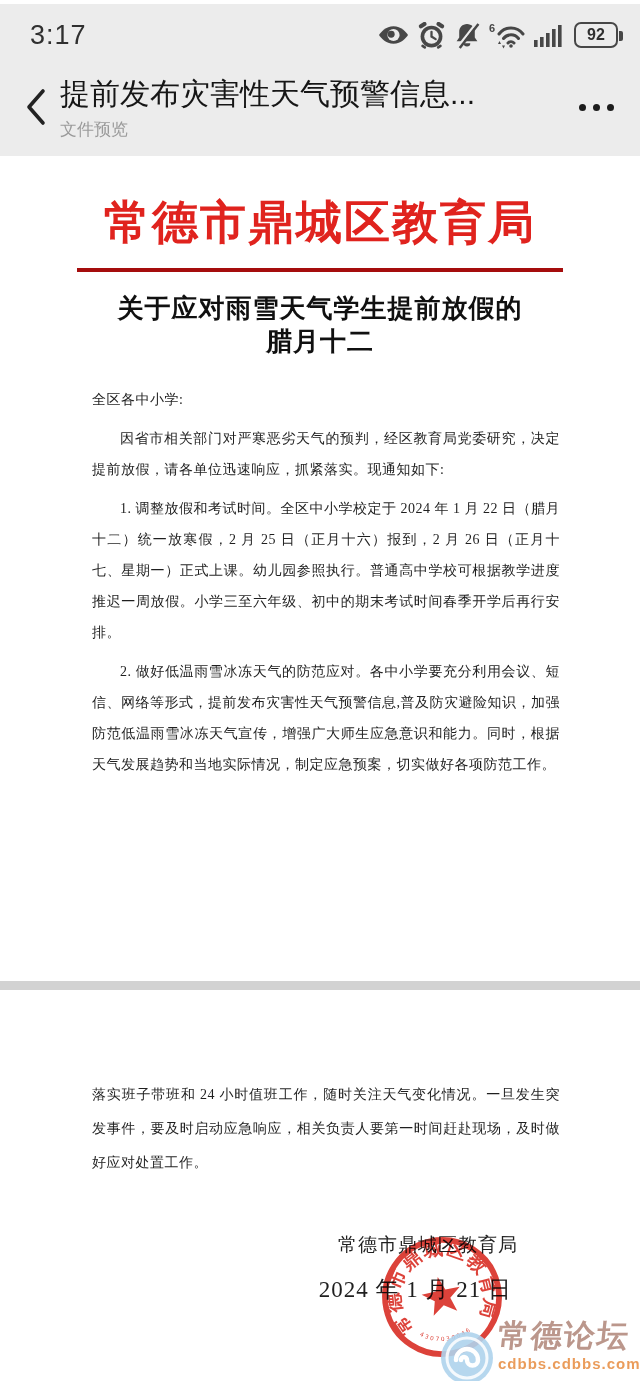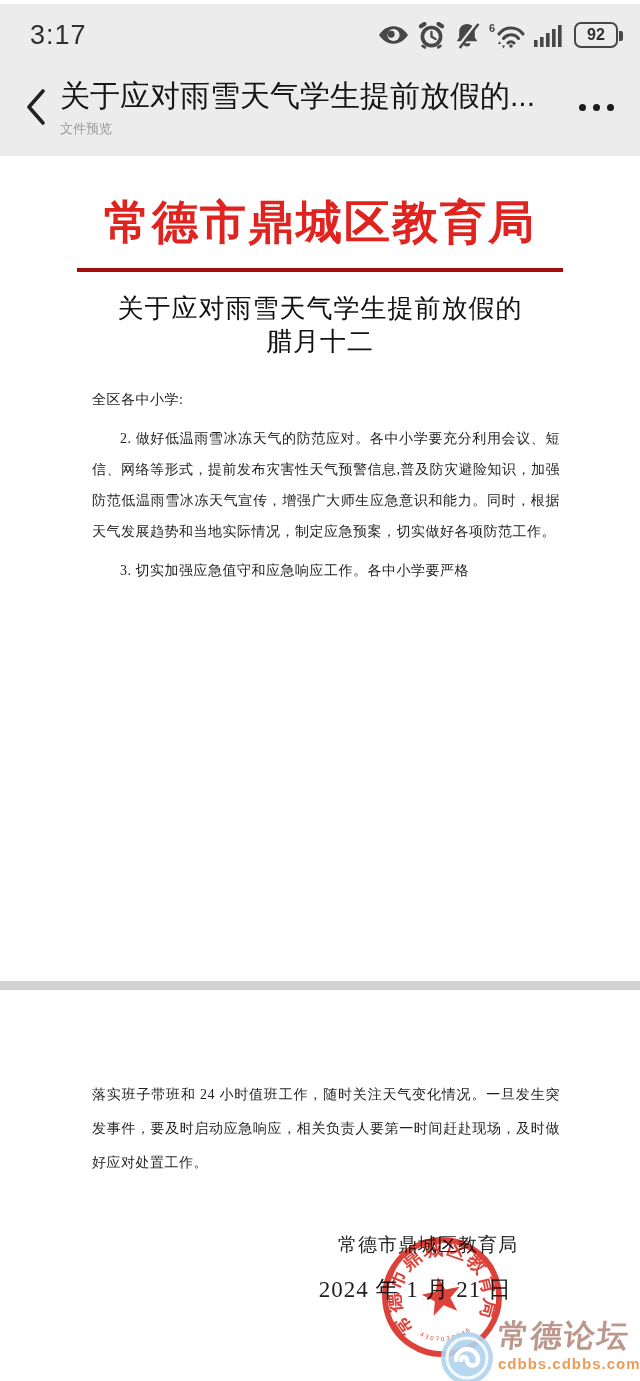--- a/index.html
+++ b/index.html
@@ -25,33 +25,33 @@
   .sb-icons svg{display:block;}
   .battery{position:relative;display:flex;align-items:center;justify-content:center;min-width:44px;height:26px;border:2.5px solid var(--icon-gray);border-radius:7px;margin-left:3px;}
   .battery b{font-size:16px;color:#303030;font-weight:bold;}
   .battery::after{content:"";position:absolute;right:-7px;top:7px;width:4px;height:10px;background:var(--icon-gray);border-radius:0 2px 2px 0;}
 
   
   .app-header{height:90px;background:var(--chrome-bg);display:flex;align-items:center;padding:0 18px 8px 14px;}
   .back-btn{background:none;border:none;width:44px;height:56px;display:flex;align-items:center;justify-content:center;cursor:pointer;flex:0 0 auto;}
   .hdr-titles{flex:1 1 auto;min-width:0;margin-left:2px;}
   .hdr-title{font-size:30px;color:#161616;font-weight:500;white-space:nowrap;overflow:hidden;}
-  .hdr-sub{font-size:13px;color:#9a9a9a;margin-top:3px;}
+  .hdr-sub{font-size:17px;color:#9a9a9a;margin-top:3px;}
   .more-btn{background:none;border:none;display:flex;gap:7px;align-items:center;padding:10px 8px;cursor:pointer;flex:0 0 auto;margin-left:8px;}
   .more-btn i{width:7px;height:7px;border-radius:50%;background:#1c1c1c;display:block;}
 
   
   .doc-scroll{position:relative;background:var(--page-gap);}
   .page{background:#fff;position:relative;}
   .page1{height:825px;padding-top:40px;}
   .page-gap{height:9px;background:var(--page-gap);}
   .page2{height:395px;padding-top:88px;}
   .agency{font-family:"Liberation Serif","DejaVu Serif",serif;text-align:center;color:var(--accent-red);font-size:46px;line-height:54px;font-weight:bold;letter-spacing:2px;}
   .masthead-rule{width:486px;height:4px;background:var(--rule-red);margin:18px auto 0;}
-  .doc-title{font-family:"Liberation Serif","DejaVu Serif",serif;text-align:center;color:#101010;font-size:26px;line-height:33px;font-weight:normal;margin-top:20px;letter-spacing:1px;}
+  .doc-title{font-family:"Liberation Serif","DejaVu Serif",serif;text-align:center;color:#101010;font-size:26px;line-height:33px;font-weight:bold;margin-top:20px;letter-spacing:1px;}
   .doc-body{margin:26px 80px 0 92px;font-family:"Liberation Serif","DejaVu Serif",serif;color:var(--ink);font-size:14px;line-height:31px;text-align:justify;letter-spacing:0.5px;}
   .doc-body p{text-indent:2em;}
   .doc-body p.noindent{text-indent:0;}
   .doc-body p + p{margin-top:8px;}
   .page2 .doc-body{margin-top:0;line-height:34px;}
 
   .sig-block{margin-top:52px;text-align:right;font-family:"Liberation Serif","DejaVu Serif",serif;color:var(--ink);}
   .sig-name{font-size:19px;padding-right:122px;letter-spacing:1px;}
   .sig-date{font-size:23px;padding-right:128px;margin-top:16px;letter-spacing:1px;}
 
@@ -119,43 +119,44 @@
     </span>
   </div>
 
   <div class="app-header">
     <button class="back-btn">
       <svg width="24" height="40" viewBox="0 0 24 40">
         <polyline points="19,4 5,20 19,36" fill="none" stroke="#222" stroke-width="3.6" stroke-linecap="round" stroke-linejoin="round"></polyline>
       </svg>
     </button>
     <div class="hdr-titles">
-      <div class="hdr-title">关于应对雨雪天气学生提前放假的...</div>
+      <div class="hdr-title">提前发布灾害性天气预警信息...</div>
       <div class="hdr-sub">文件预览</div>
     </div>
     <button class="more-btn">
       <i></i>
         <i></i>
         <i></i>
     </button>
   </div>
 
   <div class="doc-scroll">
 
     <section class="page page1">
       <h1 class="agency">常德市鼎城区教育局</h1>
       <div class="masthead-rule"></div>
       <h2 class="doc-title">
         <span>关于应对雨雪天气学生提前放假的</span><br>
         <span>腊月十二</span>
       </h2>
       <div class="doc-body">
         <p class="noindent">全区各中小学:</p>
+        <p>因省市相关部门对严寒恶劣天气的预判，经区教育局党委研究，决定提前放假，请各单位迅速响应，抓紧落实。现通知如下:</p>
+        <p>1. 调整放假和考试时间。全区中小学校定于 2024 年 1 月 22 日（腊月十二）统一放寒假，2 月 25 日（正月十六）报到，2 月 26 日（正月十七、星期一）正式上课。幼儿园参照执行。普通高中学校可根据教学进度推迟一周放假。小学三至六年级、初中的期末考试时间春季开学后再行安排。</p>
         <p>2. 做好低温雨雪冰冻天气的防范应对。各中小学要充分利用会议、短信、网络等形式，提前发布灾害性天气预警信息,普及防灾避险知识，加强防范低温雨雪冰冻天气宣传，增强广大师生应急意识和能力。同时，根据天气发展趋势和当地实际情况，制定应急预案，切实做好各项防范工作。</p>
-        <p>3. 切实加强应急值守和应急响应工作。各中小学要严格</p>
       </div>
     </section>
 
     <div class="page-gap"></div>
 
     <section class="page page2">
       <div class="doc-body">
         <p class="noindent">落实班子带班和 24 小时值班工作，随时关注天气变化情况。一旦发生突发事件，要及时启动应急响应，相关负责人要第一时间赶赴现场，及时做好应对处置工作。</p>
       </div>
       <div class="sig-block">

